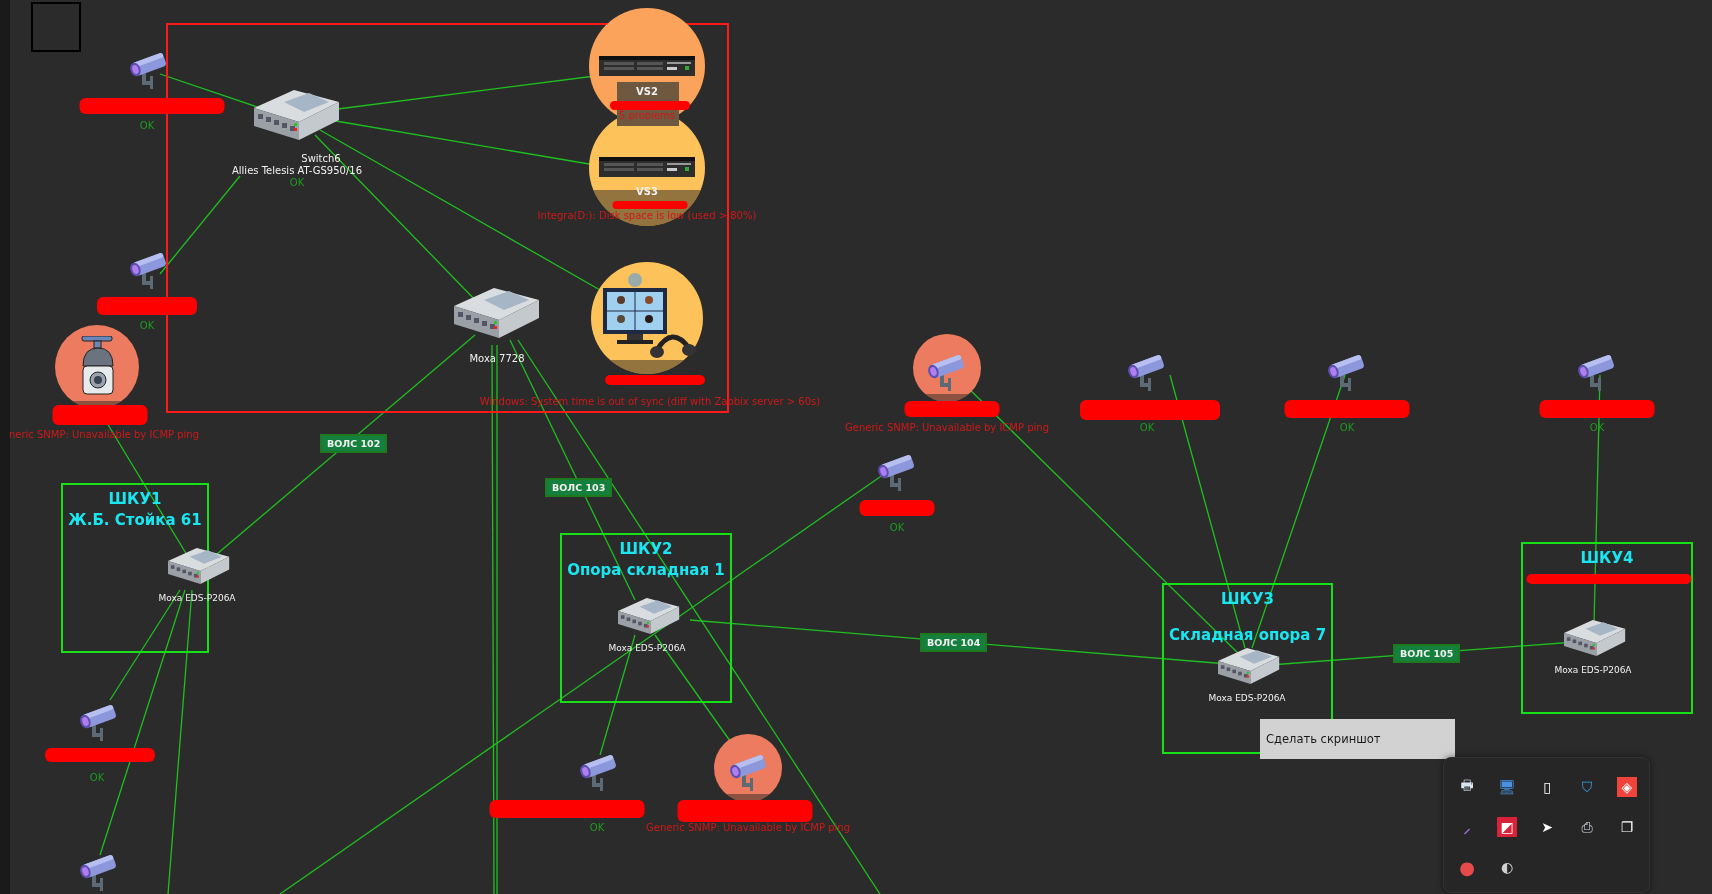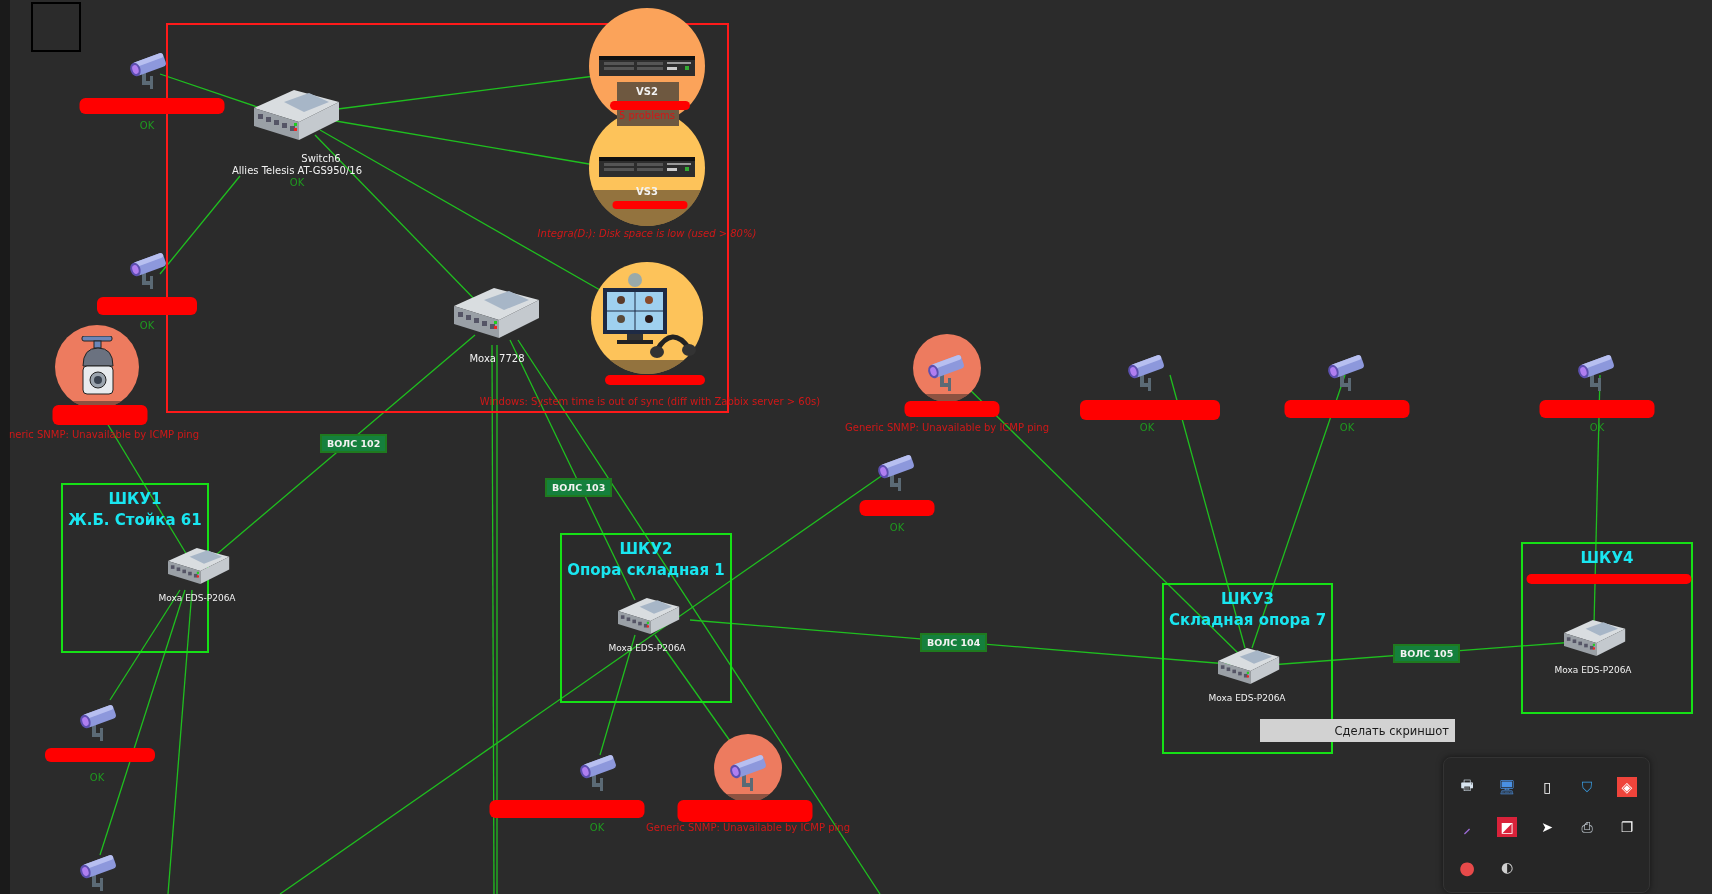--- a/index.html
+++ b/index.html
@@ -9,21 +9,21 @@
   .abs { position:absolute; }
   .lbl { position:absolute; transform:translateX(-50%); white-space:nowrap; font-size:10px; color:#f2f2f2; text-align:center; line-height:12px; }
   .ok { color:#1f9a1f; font-size:10px; }
   .prob { color:#d01818; font-size:10px; }
   .redact { position:absolute; background:#ff0000; border-radius:6px; transform:translateX(-50%); }
   .box-title { position:absolute; left:0; right:0; text-align:center; color:#19e6f0; font-size:15px; font-weight:bold; line-height:21px; }
   .shku { position:absolute; border:2px solid #16e016; box-sizing:border-box; }
   .vols { position:absolute; border:2px solid #1f7a1f; color:#f2f2f2; font-size:9.5px; font-weight:bold; padding:2px 5px; background:#15803d; white-space:nowrap; }
   .circle { position:absolute; border-radius:50%; transform:translate(-50%,-50%); overflow:hidden; }
   .circle .shade { position:absolute; left:0; right:0; bottom:0; background:rgba(60,50,40,0.55); }
-  #shot-btn { position:absolute; left:1260px; top:719px; width:195px; height:23px; background:#d2d2d2; color:#1a1a1a; font-size:11.5px; text-align:right; line-height:23px; border:none; font-family:"DejaVu Sans", sans-serif; }
+  #shot-btn { position:absolute; left:1260px; top:719px; width:195px; height:40px; background:#d2d2d2; color:#1a1a1a; font-size:11.5px; text-align:left; line-height:23px; border:none; font-family:"DejaVu Sans", sans-serif; }
   #tray { position:absolute; left:1443px; top:757px; width:205px; height:134px; background:#262626; border:1px solid #333; border-radius:8px; box-shadow:0 0 6px rgba(0,0,0,0.5); }
   .tray-icon { position:absolute; width:20px; height:20px; display:flex; align-items:center; justify-content:center; font-size:14px; }
   .frame-square { position:absolute; left:31px; top:2px; width:50px; height:50px; border:2px solid #000; box-sizing:border-box; }
 </style>
 </head>
 <body>
 
 <div id="leftbar"></div>
 
 <svg id="map" width="1712" height="894">
@@ -79,21 +79,21 @@
 <div class="shku" style="left:61px;top:483px;width:148px;height:170px;">
   <div class="box-title" style="top:4px;">ШКУ1</div>
   <div class="box-title" style="top:25px;">Ж.Б. Стойка 61</div>
 </div>
 <div class="shku" style="left:560px;top:533px;width:172px;height:170px;">
   <div class="box-title" style="top:4px;">ШКУ2</div>
   <div class="box-title" style="top:25px;">Опора складная 1</div>
 </div>
 <div class="shku" style="left:1162px;top:583px;width:171px;height:171px;">
   <div class="box-title" style="top:4px;">ШКУ3</div>
-  <div class="box-title" style="top:25px;">Складная опора 7</div>
+  <div class="box-title" style="top:40px;">Складная опора 7</div>
 </div>
 <div class="shku" style="left:1521px;top:542px;width:172px;height:172px;">
   <div class="box-title" style="top:4px;">ШКУ4</div>
   <div class="redact" style="left:86px;top:30px;width:165px;height:10px;transform:translateX(-50%);"></div>
 </div>
 
 <div class="vols" style="left:320px;top:434px;">ВОЛС 102</div>
 <div class="vols" style="left:545px;top:478px;">ВОЛС 103</div>
 <div class="vols" style="left:920px;top:633px;">ВОЛС 104</div>
 <div class="vols" style="left:1393px;top:644px;">ВОЛС 105</div>
@@ -154,21 +154,21 @@
   </svg>
 <div class="lbl" style="left:647px;top:86px;font-weight:bold;">VS2</div>
 <div class="redact" style="left:650px;top:101px;width:80px;height:9px;"></div>
 <div class="lbl prob" style="left:647px;top:110px;">5 problems</div>
 
 <svg class="abs" style="left:599px;top:157px;" width="96" height="22">
     <use href="#srv"></use>
   </svg>
 <div class="lbl" style="left:647px;top:186px;font-weight:bold;">VS3</div>
 <div class="redact" style="left:650px;top:201px;width:75px;height:8px;"></div>
-<div class="lbl prob" style="left:647px;top:228px;font-style:italic;">Integra(D:): Disk space is low (used &gt; 80%)</div>
+<div class="lbl prob" style="left:647px;top:210px;">Integra(D:): Disk space is low (used &gt; 80%)</div>
 
 <svg class="abs" style="left:454px;top:288px;" width="88" height="52">
     <use href="#sw"></use>
   </svg>
 <div class="lbl" style="left:497px;top:353px;">Moxa 7728</div>
 
 <svg class="abs" style="left:597px;top:270px;" width="104" height="96">
   <circle cx="38" cy="10" r="7" fill="#9aa"></circle>
   <rect x="6" y="18" width="64" height="46" fill="#1e2a44"></rect>
   <rect x="10" y="22" width="56" height="38" fill="#9fd0ef"></rect>

